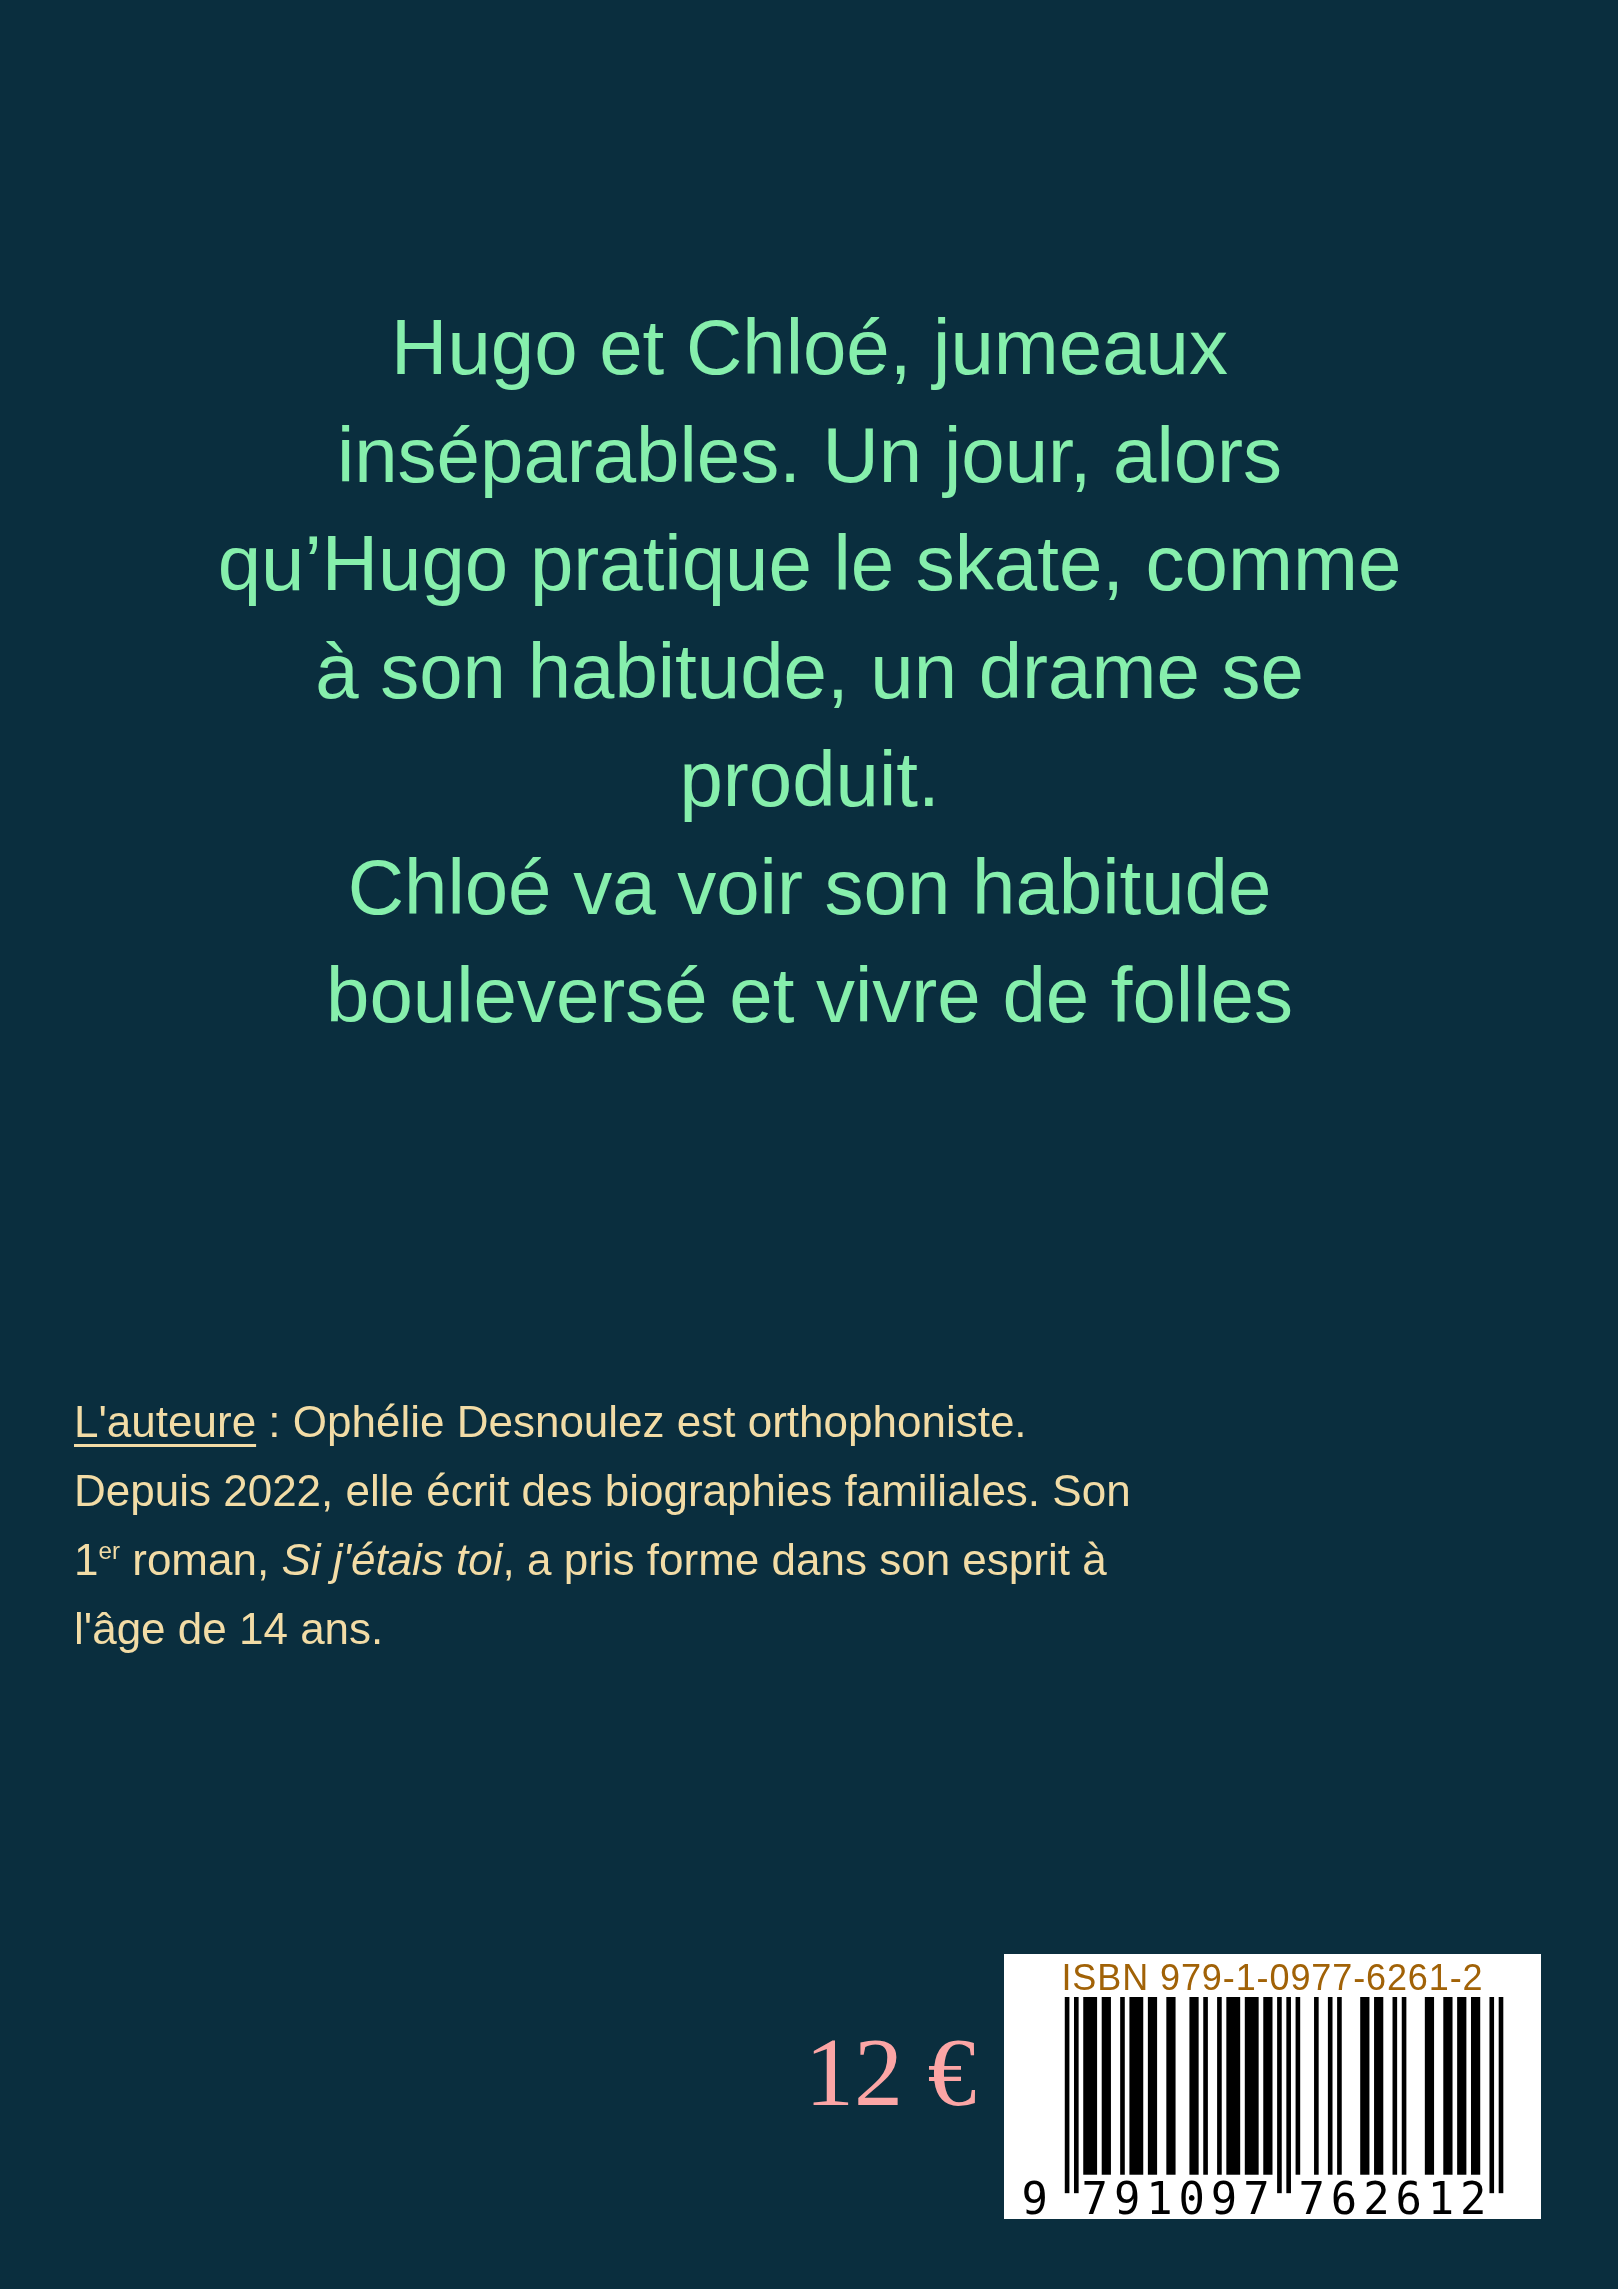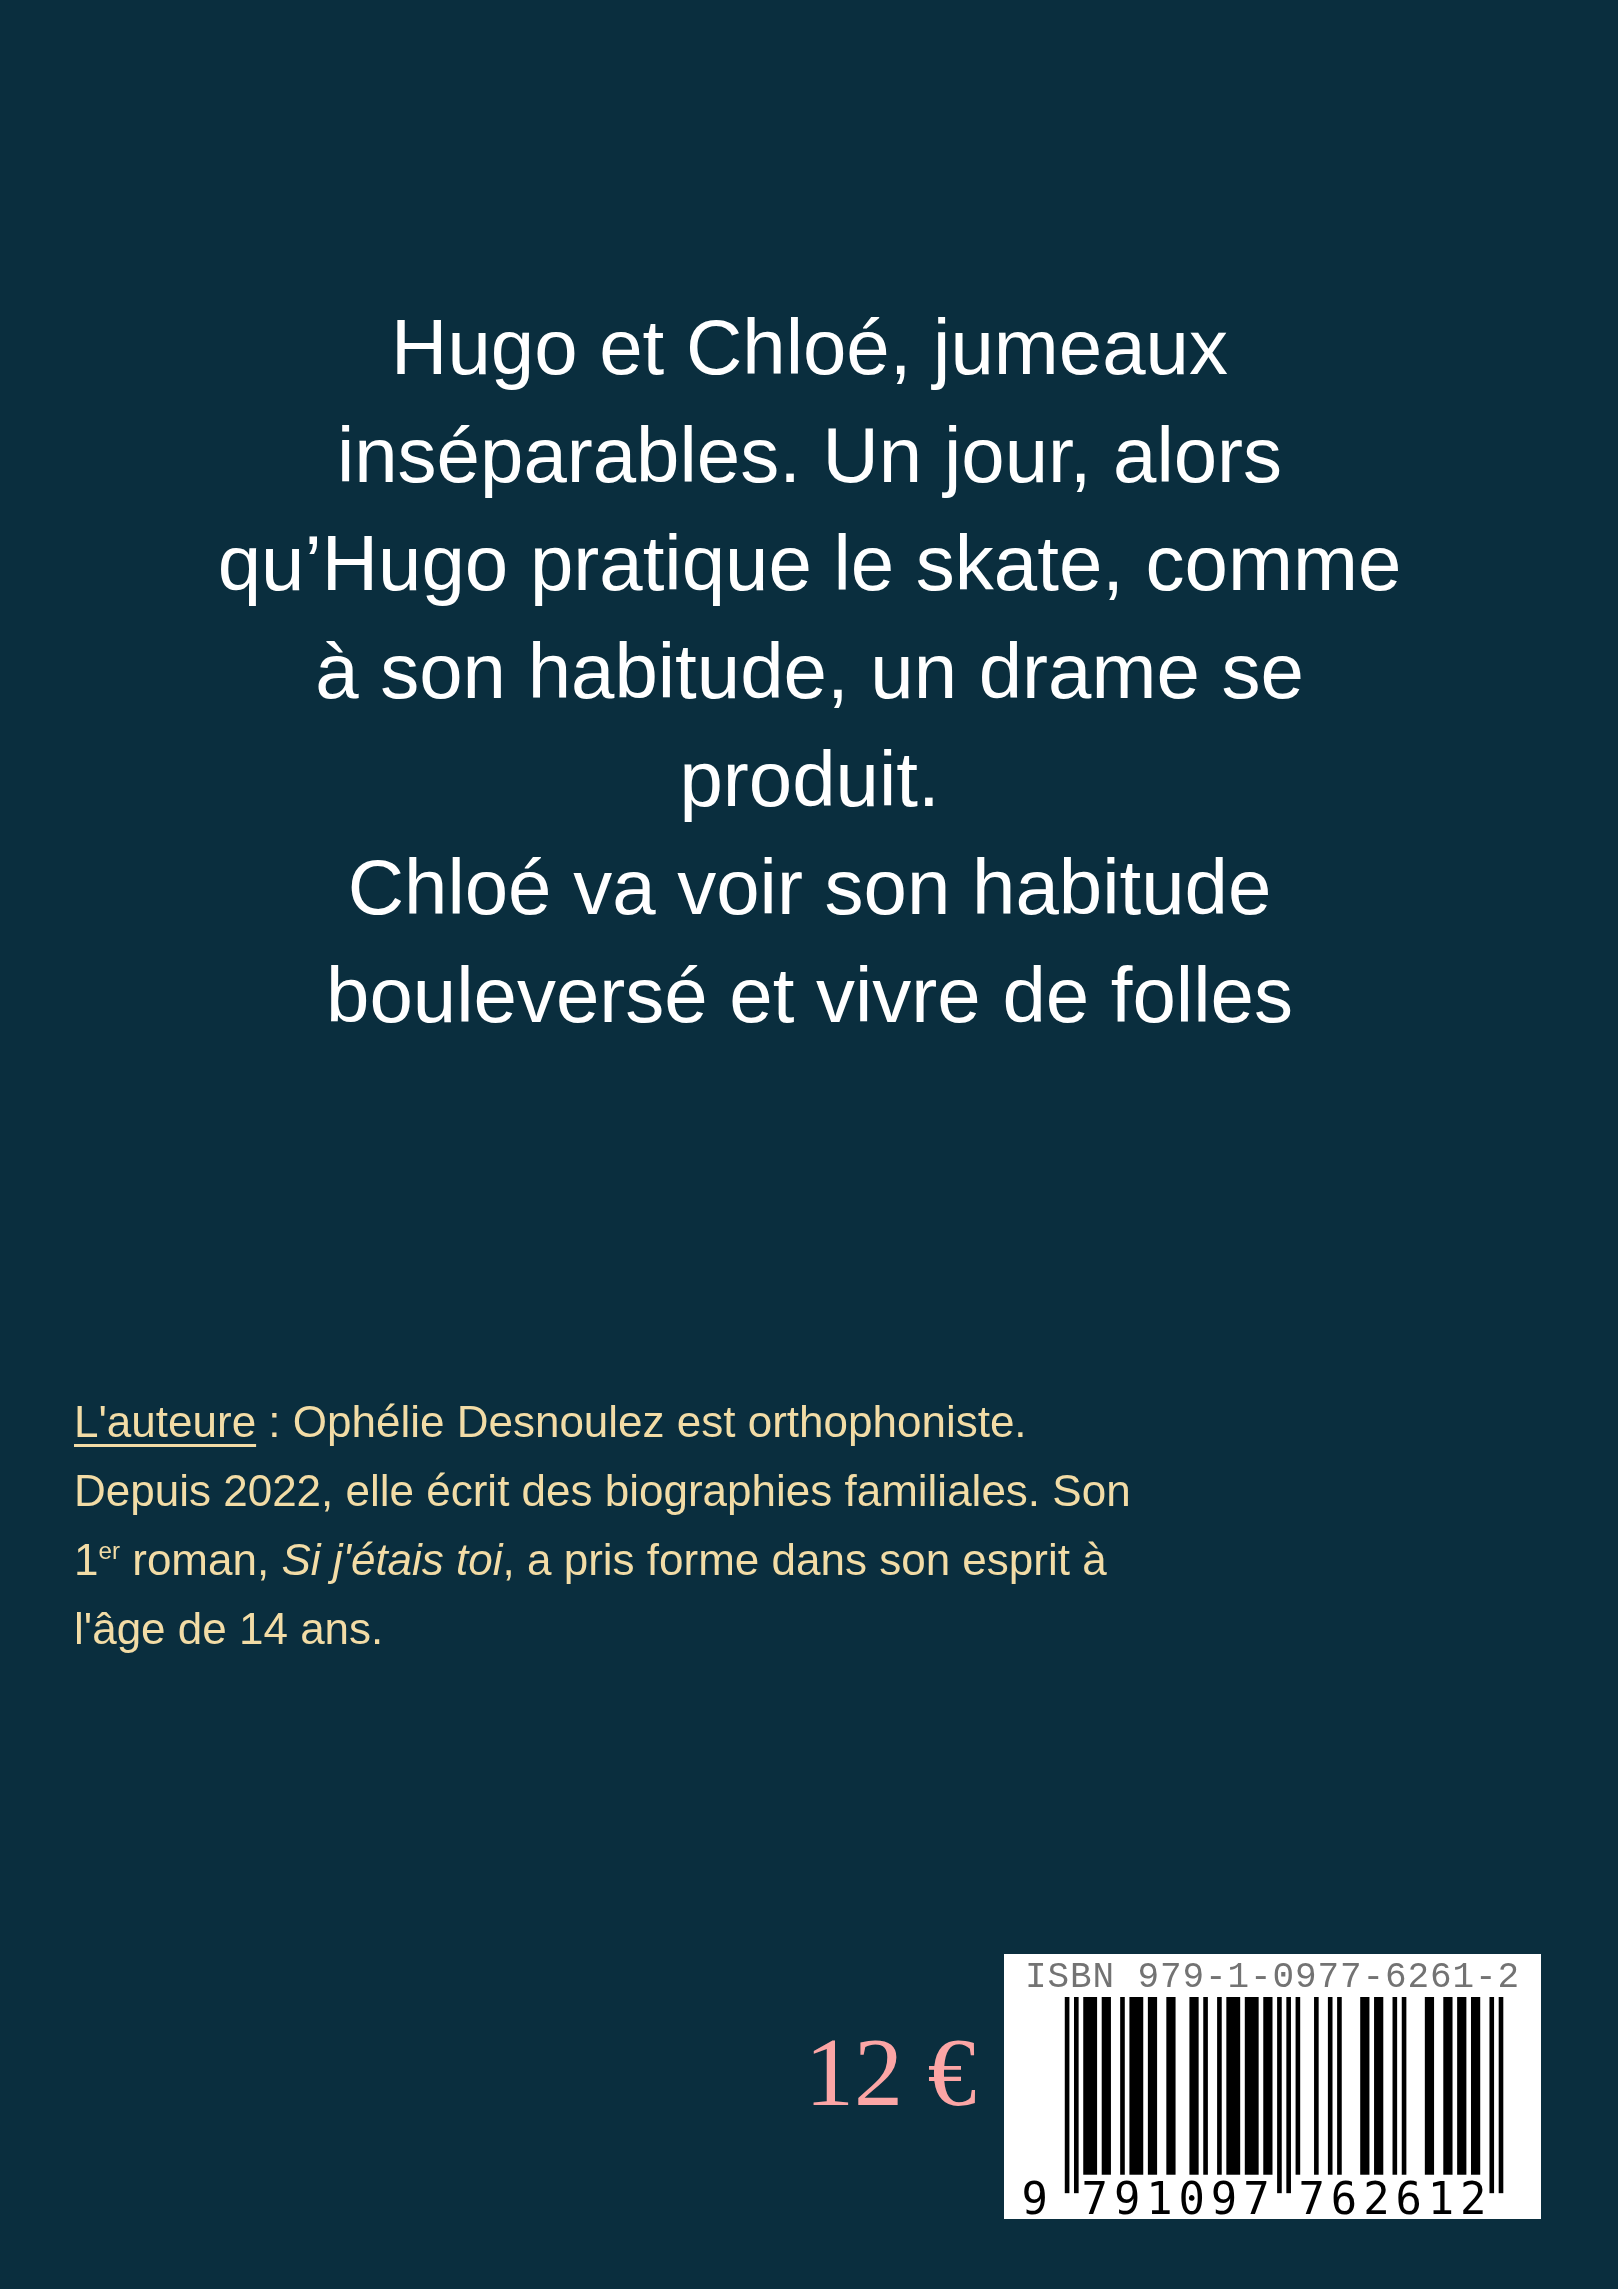--- a/index.html
+++ b/index.html
@@ -7,21 +7,21 @@
     position:relative;
     width:1619px;height:2290px;
     background:#0a2e3e;
     overflow:hidden;
     font-family:"Liberation Sans", sans-serif;
   }
   .synopsis{
     position:absolute;
     left:65px;right:65px;top:293px;
     text-align:center;
-    color:#ffffff;
+    color:#86efac;
     font-size:78px;
     line-height:108px;
     font-weight:400;
   }
   .bio{
     position:absolute;
     left:74px;right:74px;top:1387px;
     text-align:left;
     color:#f2dca6;
     font-size:44px;
@@ -45,22 +45,22 @@
     left:1004px;top:1954px;
     width:537px;height:265px;
     background:#ffffff;
     display:flex;
     flex-direction:column;
     align-items:center;
     box-sizing:border-box;
     padding-top:3.7px;
   }
   .isbn{
-    color:#737373;
-    font-family:Liberation Mono, monospace;
+    color:#a16207;
+    font-family:Liberation Sans, sans-serif;
     font-size:36px;
     line-height:39px;
     letter-spacing:0.9px;
     white-space:nowrap;
   }
   .barcode-svg{display:block;}
 </style>
 </head>
 <body>
 

